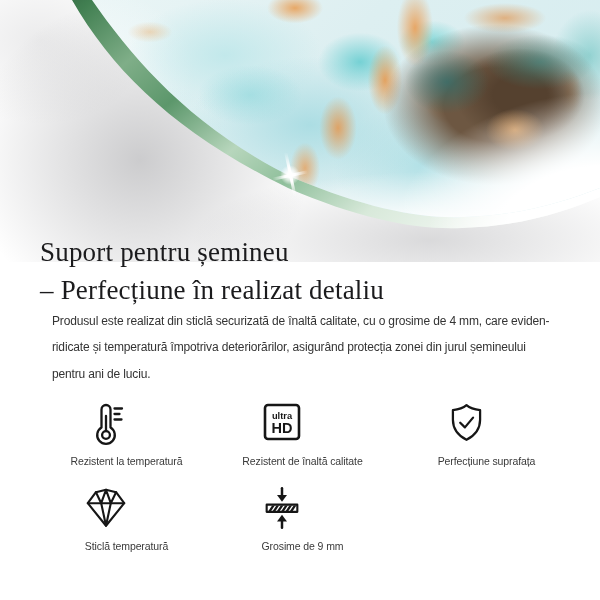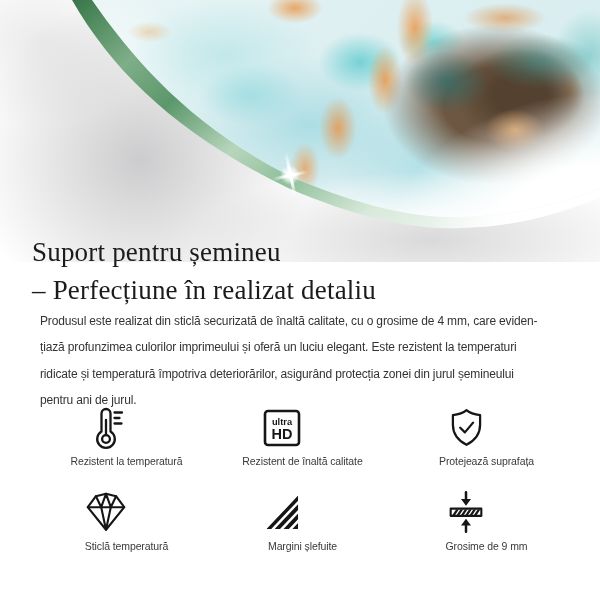--- a/index.html
+++ b/index.html
@@ -56,31 +56,31 @@
       linear-gradient(135deg,#eef7f7 0%,#ddeff1 45%,#d4ecef 100%);
   }
   .sparkle{position:absolute;left:276px;top:152px;width:28px;height:46px;transform:rotate(-12deg);}
   .sparkle::before{content:"";position:absolute;left:-4px;right:-4px;top:50%;height:3px;margin-top:-1.5px;
     background:linear-gradient(90deg, rgba(255,255,255,0), #fff 40% 60%, rgba(255,255,255,0));}
   .sparkle::after{content:"";position:absolute;top:0;bottom:0;left:50%;width:3px;margin-left:-1.5px;
     background:linear-gradient(180deg, rgba(255,255,255,0), #fff 35% 65%, rgba(255,255,255,0));}
   .sparkle .core{position:absolute;left:50%;top:50%;width:20px;height:20px;margin:-10px 0 0 -10px;border-radius:50%;
     background:radial-gradient(circle, #fff 18%, rgba(255,255,255,.65) 40%, rgba(255,255,255,0) 70%);}
   
-  .heading{position:absolute;left:32px;top:233px;margin:0;
+  .heading{position:absolute;left:40px;top:233px;margin:0;
     font-family:"Liberation Serif", serif;font-weight:400;
     font-size:27px;line-height:38px;letter-spacing:.2px;color:#1b1b1d;}
   .desc{position:absolute;left:40px;top:308px;margin:0;
     font-size:12px;line-height:26.3px;letter-spacing:-0.15px;color:#333;}
-  .desc span{display:block;white-space:nowrap;}
+  .desc span{display:block;white-space:nowrap;margin-left:12px;}
   
   .features{position:absolute;left:14px;top:400px;display:grid;
     grid-template-columns:184px 168px 200px;row-gap:16px;}
   .feature{display:flex;flex-direction:column;align-items:center;}
-  .icon-box{height:50px;display:flex;align-items:flex-end;justify-content:center;}
+  .icon-box{height:50px;display:flex;align-items:flex-start;justify-content:center;}
   .feature-label{margin-top:4px;line-height:15px;font-size:10.5px;letter-spacing:-0.1px;color:#3a3a3a;text-align:center;padding-left:41px;}
   svg{display:block;}
   .stroke{fill:none;stroke:#161616;stroke-width:2.3;stroke-linecap:round;stroke-linejoin:round;}
   .uhd-top{font-family:"Liberation Sans",sans-serif;font-size:9.3px;font-weight:600;fill:#161616;}
   .uhd-bottom{font-family:"Liberation Sans",sans-serif;font-size:14.5px;font-weight:700;fill:#161616;}
 </style>
 </head>
 <body>
 
 <div class="hero">
@@ -89,23 +89,22 @@
   <div class="glass-art"></div>
   <div class="sparkle">
       <span class="core"></span>
     </div>
 </div>
 
 <h1 class="heading"><span>Suport pentru șemineu</span><br><span>– Perfecțiune în realizat detaliu</span></h1>
 
 <p class="desc">
   <span>Produsul este realizat din sticlă securizată de înaltă calitate, cu o grosime de 4 mm, care eviden-</span>
-  <span>țiază profunzimea culorilor imprimeului și oferă un luciu elegant. Este rezistent la temperaturi</span>
   <span>ridicate și temperatură împotriva deteriorărilor, asigurând protecția zonei din jurul șemineului</span>
-  <span>pentru ani de jurul.</span>
+  <span>pentru ani de luciu.</span>
 </p>
 
 <div class="features">
 
   <div class="feature">
     <div class="icon-box">
       <svg width="46" height="46" viewBox="0 0 46 46">
         <path class="stroke" d="M18.5 9.5 a4.5 4.5 0 0 1 9 0 V27.5 a8.8 8.8 0 1 1 -9 0 Z"></path>
         <line class="stroke" x1="23" y1="16" x2="23" y2="31"></line>
         <circle class="stroke" cx="23" cy="35" r="3.9"></circle>
@@ -128,53 +127,35 @@
     <div class="feature-label">Rezistent de înaltă calitate</div>
   </div>
 
   <div class="feature">
     <div class="icon-box">
       <svg width="45" height="45" viewBox="0 0 48 48">
         <path class="stroke" style="stroke-width:2.4" d="M24 5.5 C27.5 8.5 33 10.2 38.5 10.8 V21 C38.5 30.5 33.5 37.5 24 42.5 C14.5 37.5 9.5 30.5 9.5 21 V10.8 C15 10.2 20.5 8.5 24 5.5 Z"></path>
         <path class="stroke" style="stroke-width:2.4" d="M17.3 24.2 L22.3 29.2 L31 18.8"></path>
       </svg>
     </div>
-    <div class="feature-label">Protejează suprafața</div>
+    <div class="feature-label">Perfecțiune suprafața</div>
   </div>
 
   <div class="feature">
     <div class="icon-box">
       <svg width="46" height="46" viewBox="0 0 48 48">
         <path class="stroke" style="stroke-width:2.2" d="M5 19 L13.5 7.5 L24 5 L34.5 7.5 L43 19 L24 42.5 Z"></path>
         <path class="stroke" style="stroke-width:2.2" d="M5 19 H43"></path>
         <path class="stroke" style="stroke-width:2.2" d="M13.5 7.5 L19 19 L24 5 L29 19 L34.5 7.5"></path>
         <path class="stroke" style="stroke-width:2.2" d="M19 19 L24 42.5 L29 19"></path>
       </svg>
     </div>
     <div class="feature-label">Sticlă temperatură</div>
   </div>
 
-  <div class="feature">
-    <div class="icon-box">
-      <svg width="44" height="44" viewBox="0 0 48 48">
-        <defs>
-            <clipPath id="triclip">
-              <path d="M7 41.5 L41.5 5 L41.5 41.5 Z"></path>
-            </clipPath>
-          </defs>
-        <g clip-path="url(#triclip)" stroke="#161616" stroke-width="4.2">
-          <line x1="8.5" y1="42.4" x2="42.5" y2="6.4"></line>
-          <line x1="13.5" y1="47.2" x2="47.5" y2="11.2"></line>
-          <line x1="18.6" y1="52" x2="52.6" y2="16"></line>
-          <line x1="23.7" y1="56.8" x2="57.7" y2="20.8"></line>
-        </g>
-      </svg>
-    </div>
-    <div class="feature-label">Margini șlefuite</div>
-  </div>
 
   <div class="feature">
     <div class="icon-box">
       <svg width="46" height="46" viewBox="0 0 48 48">
         <defs>
             <clipPath id="barclip">
               <rect x="9" y="21.5" width="30" height="6"></rect>
             </clipPath>
           </defs>
         <rect class="stroke" style="stroke-width:2.2" x="8" y="20.5" width="32" height="7.5"></rect>

